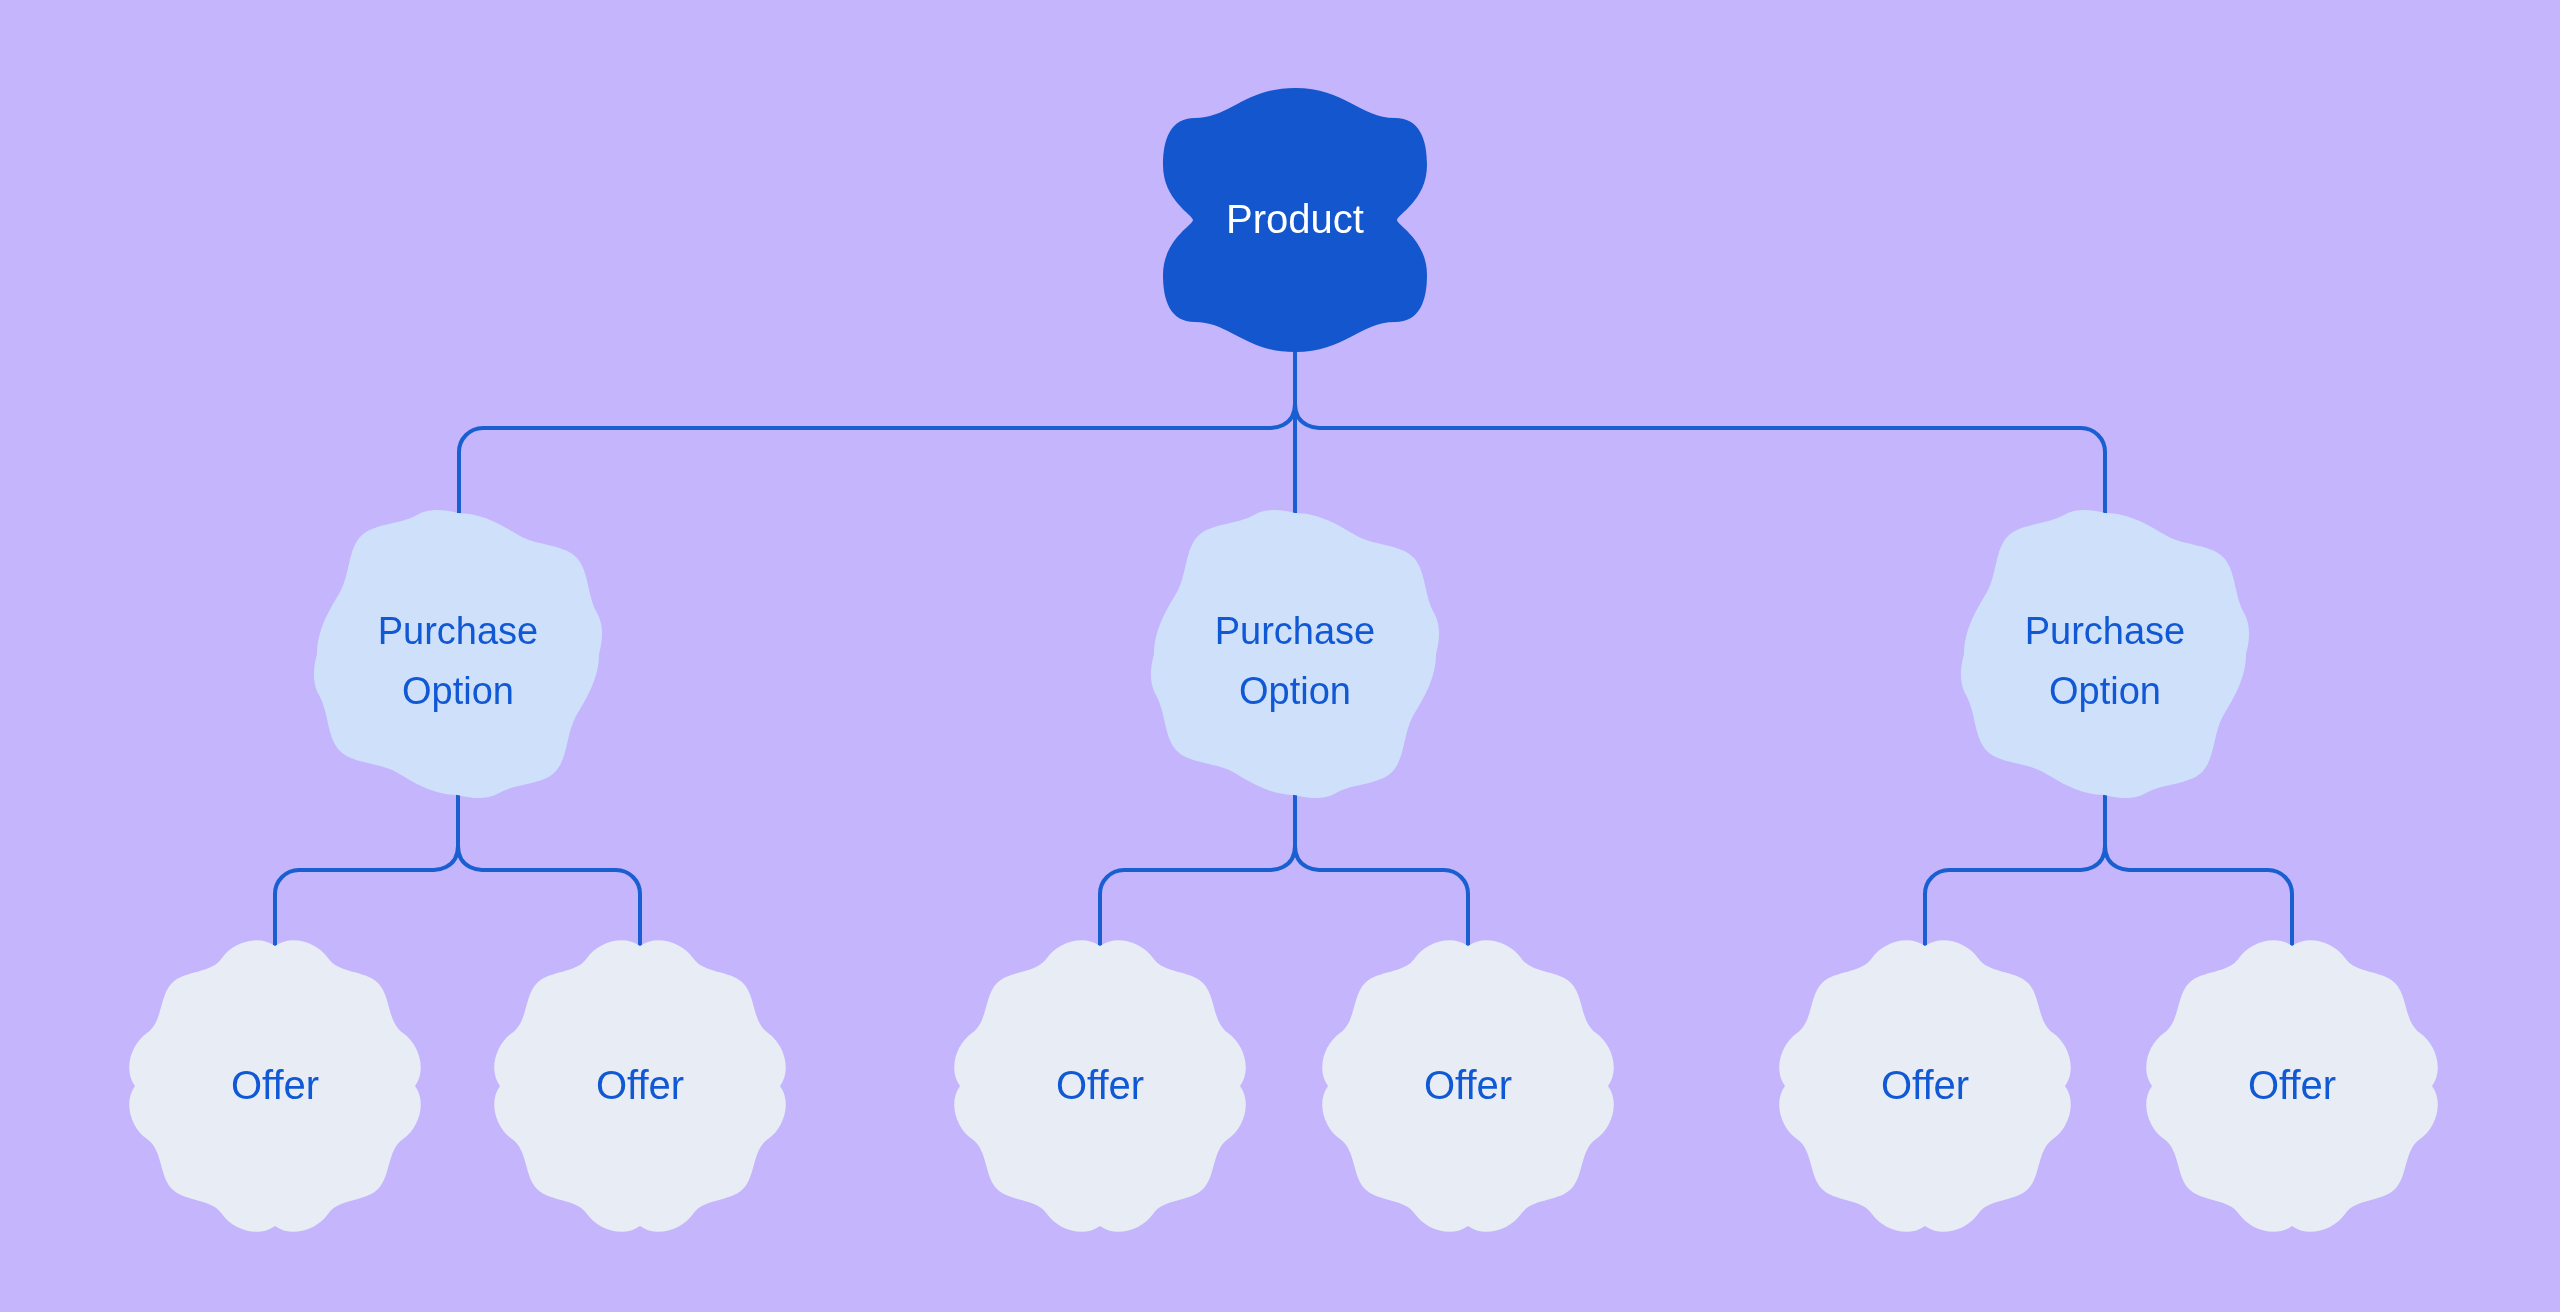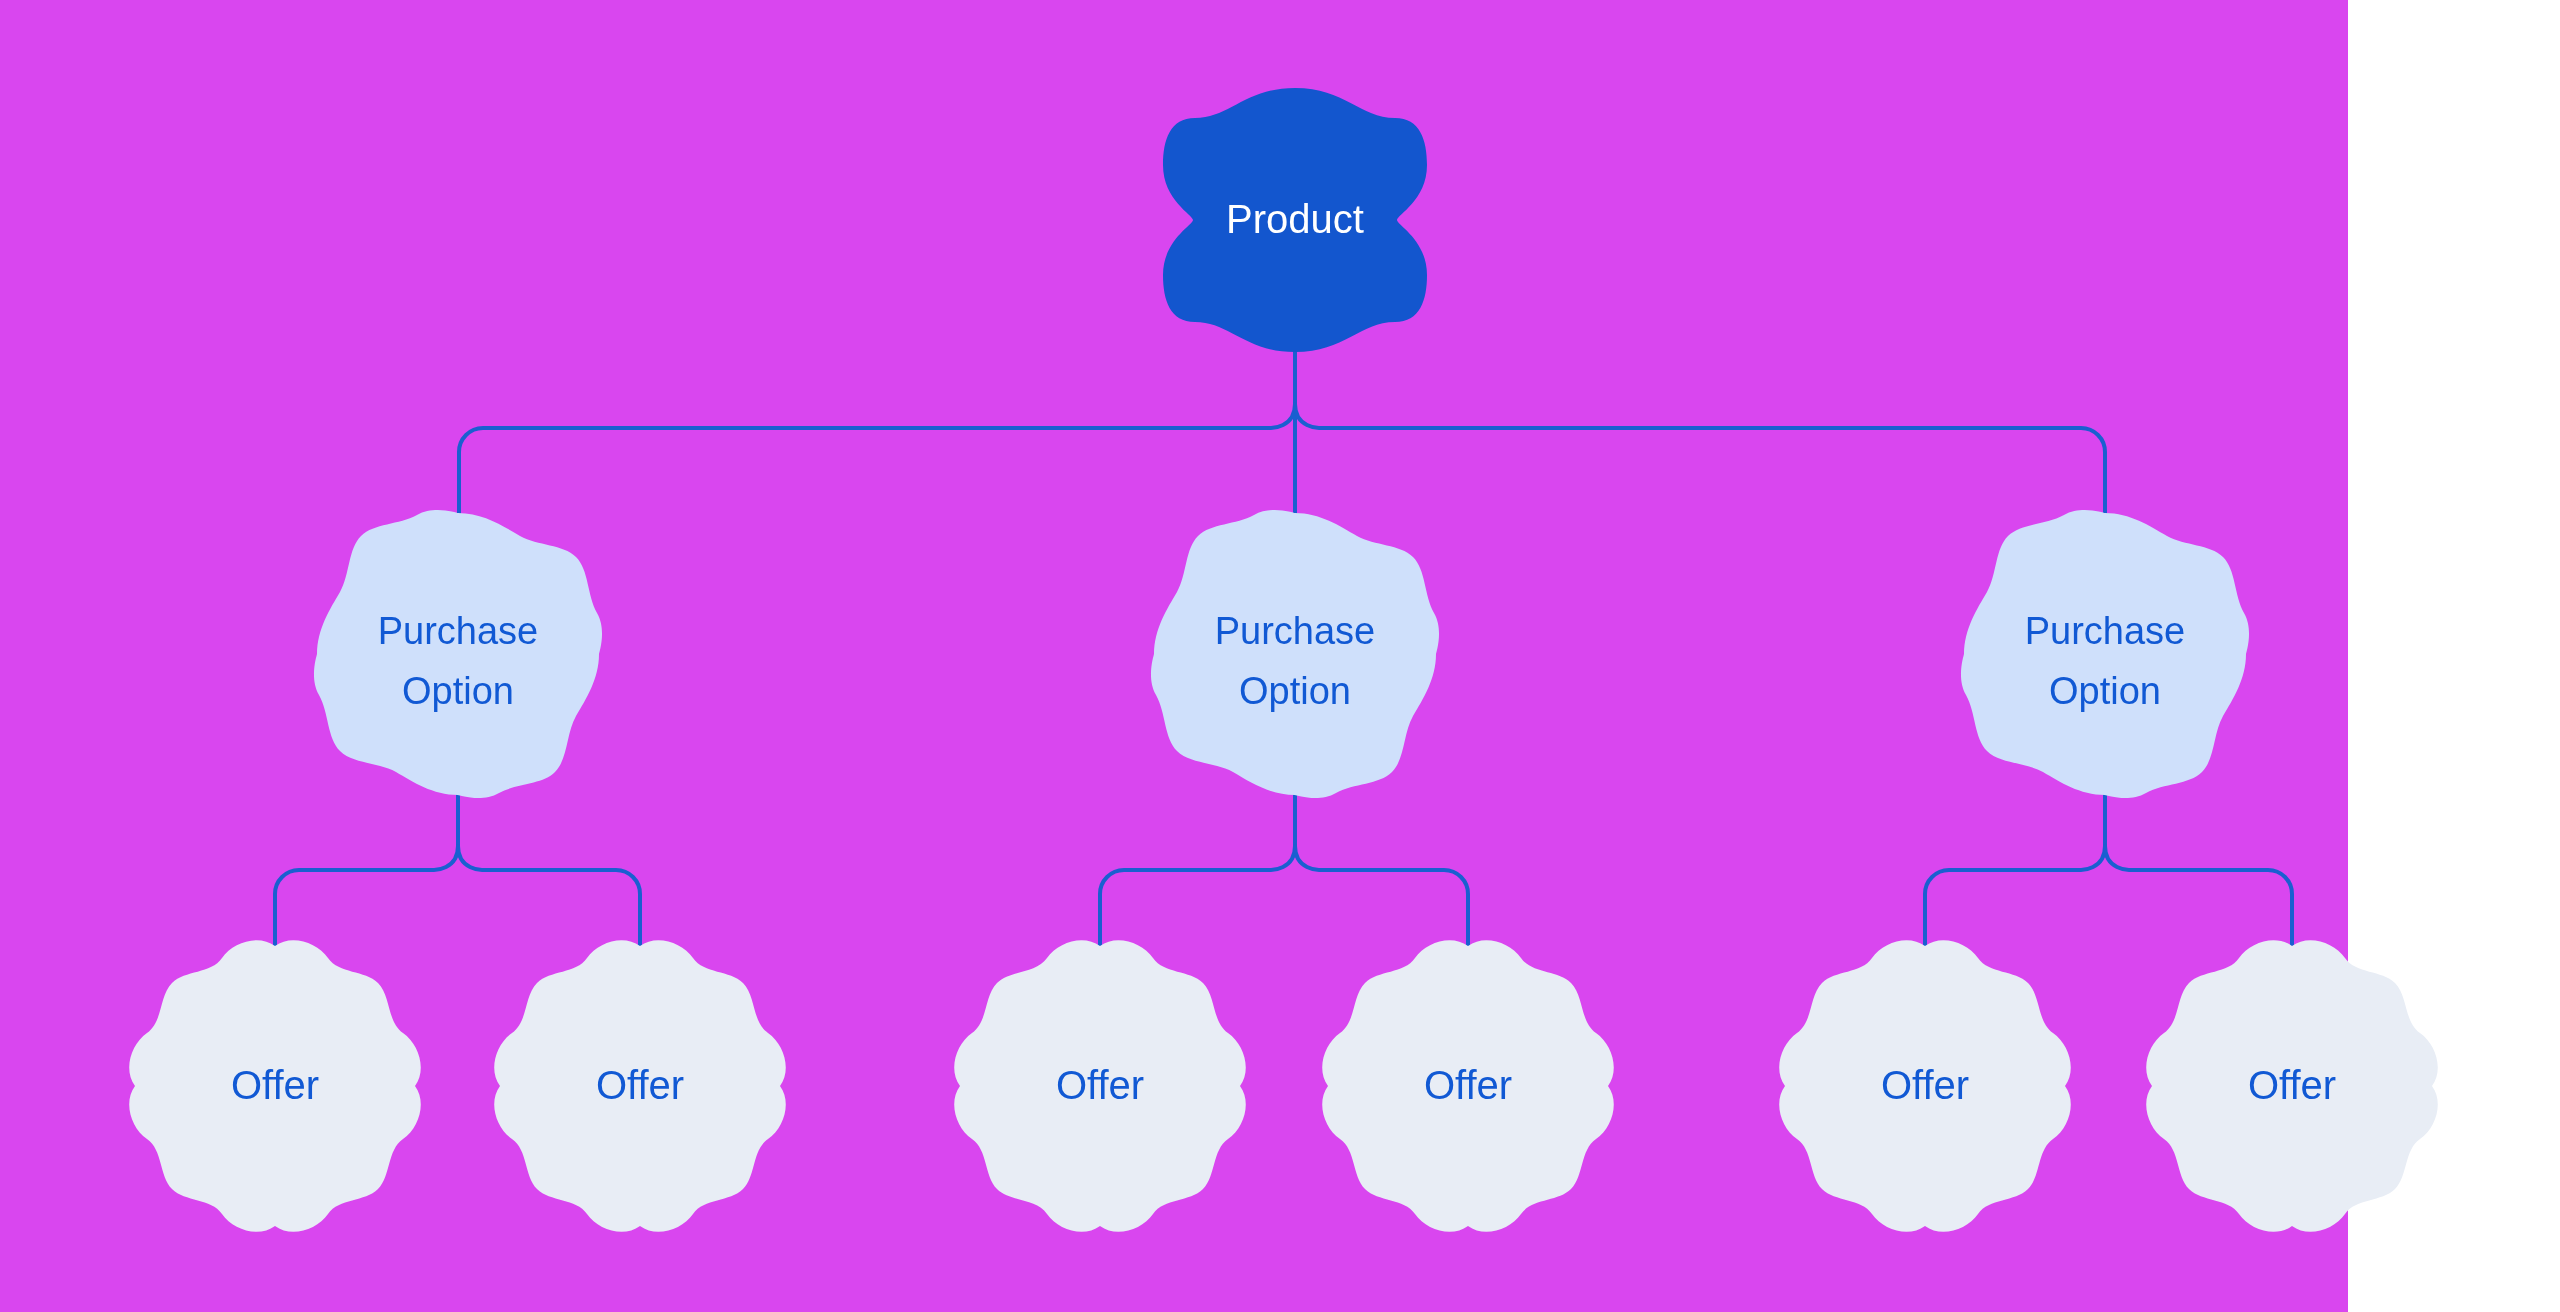--- a/index.html
+++ b/index.html
@@ -9,23 +9,23 @@
     background: #ffffff;
   }
   body {
     width: 2560px;
     height: 1312px;
     overflow: hidden;
     font-family: "Liberation Sans", sans-serif;
   }
   #diagram-root {
     position: relative;
-    width: 2348px;
+    width: 2560px;
     height: 1312px;
-    background: #d946ef;
+    background: #c4b5fd;
   }
   svg.canvas {
     position: absolute;
     top: 0;
     left: 0;
     width: 2560px;
     height: 1312px;
     display: block;
   }
   .node-label {

